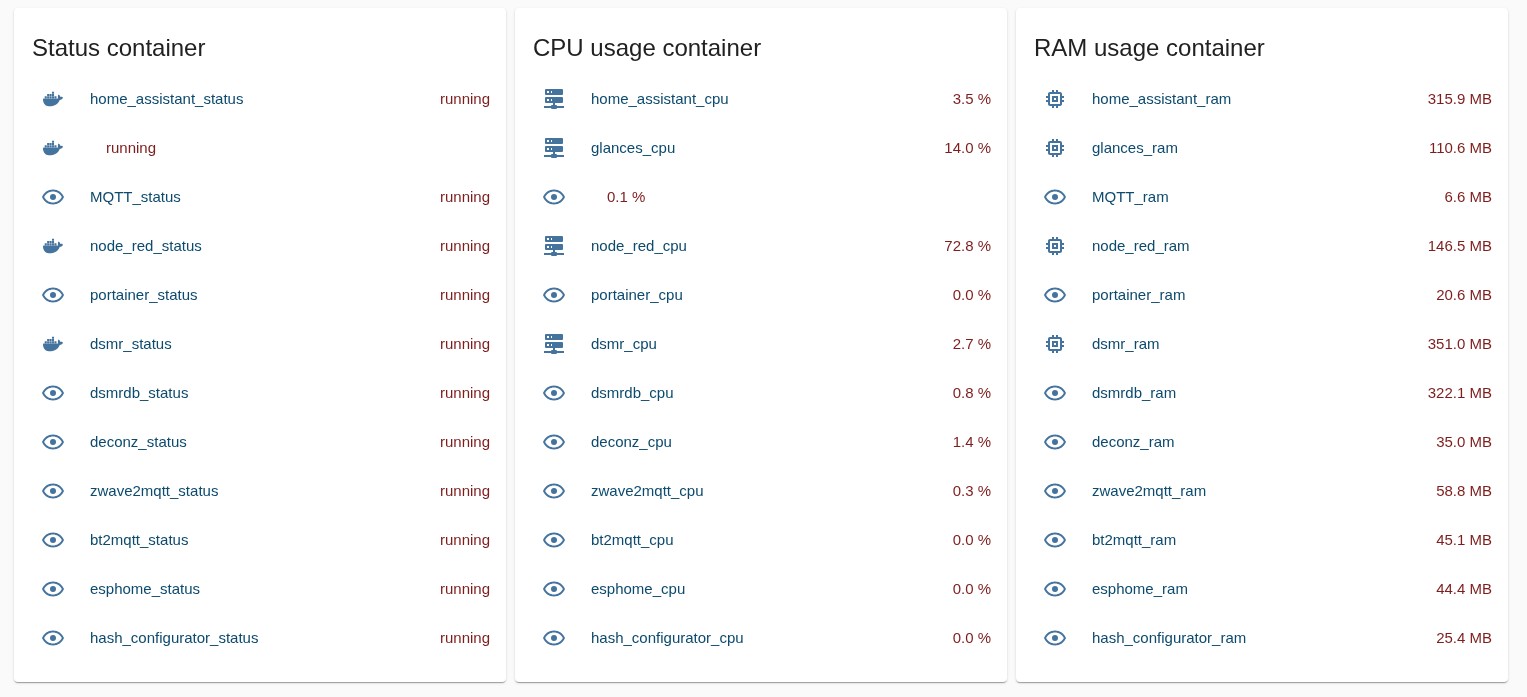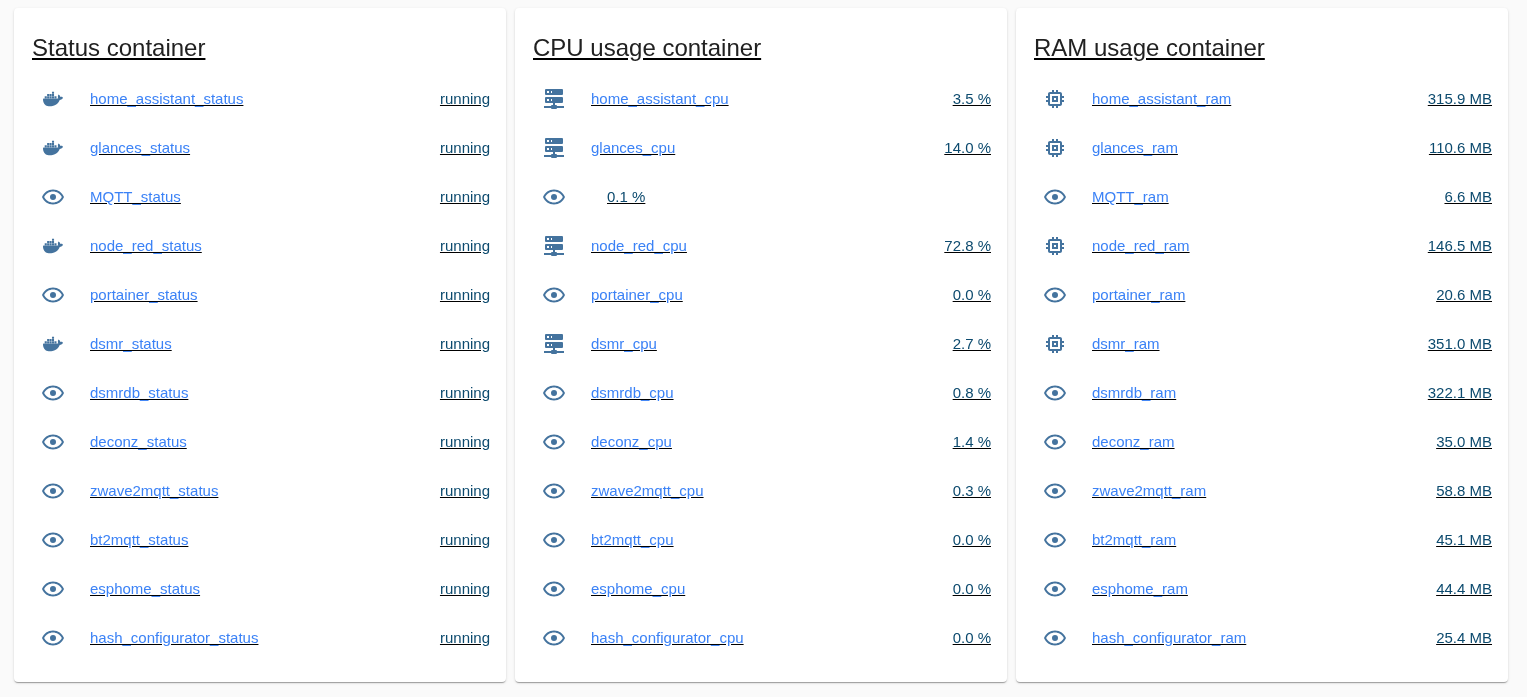--- a/index.html
+++ b/index.html
@@ -19,21 +19,20 @@
   }
   .card {
     flex: 1 1 0;
     background: #ffffff;
     border-radius: 4px;
     box-shadow: 0 2px 1px -1px rgba(0,0,0,.2),
                 0 1px 1px 0 rgba(0,0,0,.14),
                 0 1px 3px 0 rgba(0,0,0,.12);
     padding-bottom: 6px;
     min-height: 674px;
-    text-decoration: underline;
   }
   .card-header {
     font-size: 24px;
     line-height: 32px;
     font-weight: 400;
     color: #212121;
     padding: 24px 16px 4px 18px;
     white-space: nowrap;
   }
   .entities {
@@ -55,29 +54,29 @@
   }
   .entity-icon svg {
     width: 24px;
     height: 24px;
     display: block;
     fill: currentColor;
   }
   .entity-name {
     flex: 1 1 auto;
     font-size: 15px;
-    color: #3b82f6;
+    color: #0c4a6e;
     overflow: hidden;
     text-overflow: ellipsis;
     white-space: nowrap;
   }
   .entity-value {
     margin-left: 16px;
     font-size: 15px;
-    color: #0c4a6e;
+    color: #7f1d1d;
     white-space: nowrap;
     text-align: right;
   }
 </style>
 </head>
 <body>
 
 <main class="view" id="view">
   <section class="card">
     <div class="card-header">Status container</div>
@@ -91,21 +90,20 @@
     <span class="entity-name">home_assistant_status</span>
     <span class="entity-value">running</span>
   </div>
 
   <div class="entity-row">
     <span class="entity-icon">
             <svg viewBox="0 0 24 24">
               <path d="M21.81 10.25c-.06-.04-.56-.43-1.64-.43-.28 0-.56.03-.84.08-.21-1.4-1.38-2.11-1.43-2.14l-.29-.17-.18.27c-.24.36-.43.77-.51 1.19-.2.8-.08 1.56.33 2.21-.49.28-1.29.35-1.46.35H2.62c-.34 0-.62.28-.62.63 0 1.15.18 2.3.58 3.38.45 1.19 1.13 2.07 2.01 2.61.99.61 2.61.96 4.44.96.83 0 1.66-.08 2.48-.23 1.14-.21 2.23-.61 3.24-1.18.83-.48 1.57-1.09 2.21-1.81.86-.96 1.37-2.04 1.74-3h.15c1.15 0 1.86-.46 2.25-.85.26-.24.45-.53.59-.87l.08-.24-.19-.13M3.85 11.24h1.78c.08 0 .16-.07.16-.16V9.5c0-.08-.07-.16-.16-.16H3.85c-.09 0-.16.07-.16.16v1.58c.01.09.07.16.16.16m2.43 0h1.77c.09 0 .16-.07.16-.16V9.5c0-.08-.06-.16-.16-.16H6.28c-.09 0-.16.07-.16.16v1.58c0 .09.07.16.16.16m2.44 0h1.77c.08 0 .16-.07.16-.16V9.5c0-.08-.06-.16-.16-.16H8.72c-.08 0-.15.07-.15.16v1.58c0 .09.06.16.15.16m2.41 0h1.78c.08 0 .15-.07.15-.16V9.5c0-.08-.06-.16-.15-.16h-1.78c-.08 0-.15.07-.15.16v1.58c0 .09.07.16.15.16M6.28 9h1.77c.09 0 .16-.09.16-.18V7.25c0-.09-.06-.16-.16-.16H6.28c-.09 0-.16.06-.16.16v1.57c0 .09.07.18.16.18m2.44 0h1.77c.08 0 .16-.09.16-.18V7.25c0-.09-.06-.16-.16-.16H8.72c-.08 0-.15.06-.15.16v1.57c0 .09.06.18.15.18m2.41 0h1.78c.08 0 .15-.09.15-.18V7.25c0-.09-.07-.16-.15-.16h-1.78c-.08 0-.15.06-.15.16v1.57c0 .09.07.18.15.18m0-2.28h1.78c.08 0 .15-.07.15-.16V5c0-.1-.07-.17-.15-.17h-1.78c-.08 0-.15.06-.15.17v1.56c0 .08.07.16.15.16m2.46 4.52h1.76c.09 0 .16-.07.16-.16V9.5c0-.08-.07-.16-.16-.16h-1.76c-.08 0-.15.07-.15.16v1.58c0 .09.07.16.15.16"></path>
             </svg>
           </span>
-    <span class="entity-name">glances_status</span>
     <span class="entity-value">running</span>
   </div>
 
   <div class="entity-row">
     <span class="entity-icon">
             <svg viewBox="0 0 24 24">
               <path d="M12,9A3,3 0 0,1 15,12A3,3 0 0,1 12,15A3,3 0 0,1 9,12A3,3 0 0,1 12,9M12,4.5C17,4.5 21.27,7.61 23,12C21.27,16.39 17,19.5 12,19.5C7,19.5 2.73,16.39 1,12C2.73,7.61 7,4.5 12,4.5M3.18,12C4.83,15.36 8.24,17.5 12,17.5C15.76,17.5 19.17,15.36 20.82,12C19.17,8.64 15.76,6.5 12,6.5C8.24,6.5 4.83,8.64 3.18,12Z"></path>
             </svg>
           </span>
     <span class="entity-name">MQTT_status</span>

